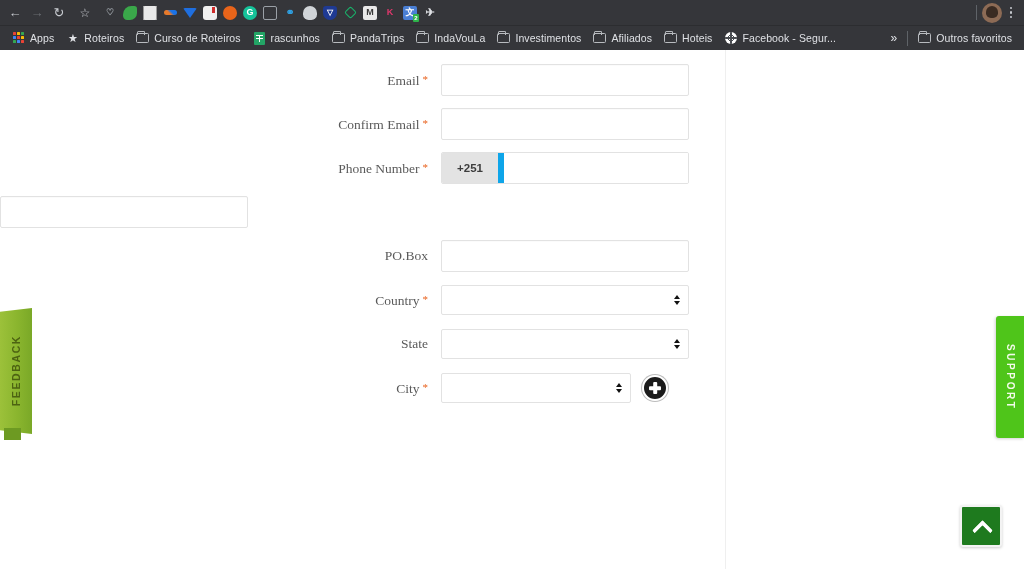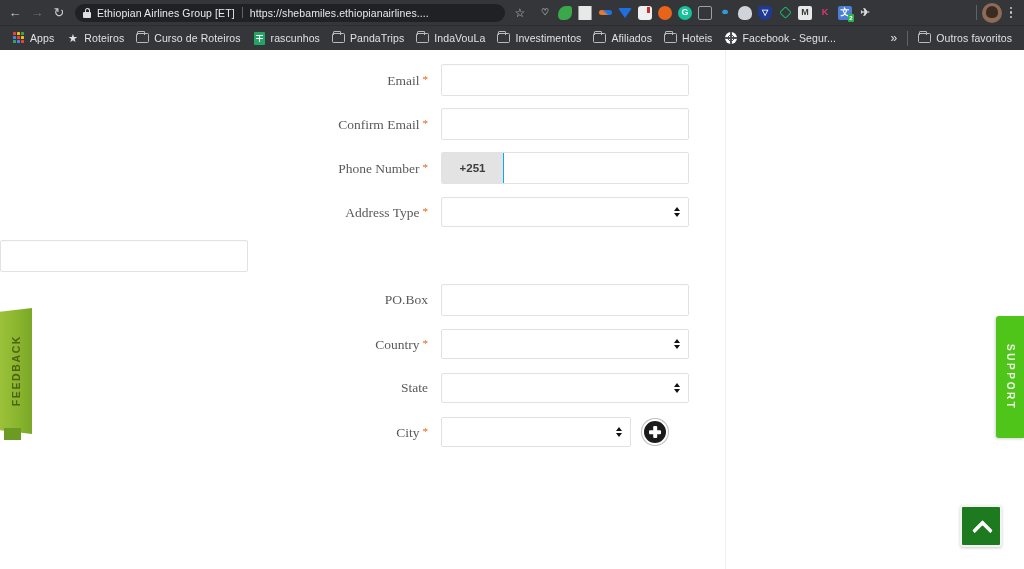--- a/index.html
+++ b/index.html
@@ -362,21 +362,21 @@
   }
   .phone-prefix {
     width: 62px;
     background: #e3e3e3;
     display: flex;
     align-items: center;
     justify-content: center;
     font-size: 11.5px;
     font-weight: bold;
     color: #3d3d3d;
-    border-right: 1px solid #0ea5e9;
+    border-right: 6px solid #0ea5e9;
     flex: 0 0 auto;
     font-family: "Liberation Sans", sans-serif;
   }
   .phone-input { flex: 1 1 auto; background: #fff; }
 
   .city-row { display: flex; align-items: center; gap: 11px; }
   .add-city-btn {
     width: 26px; height: 26px;
     border-radius: 50%;
     background: #1b1b1b;
@@ -478,29 +478,20 @@
 </head>
 <body>
 
 <div class="browser-chrome">
 
   <div class="toolbar">
     <div class="nav-btn">←</div>
     <div class="nav-btn disabled">→</div>
     <div class="nav-btn">↻</div>
 
-    <div class="omnibox">
-      <span class="lock-icon">
-        <span class="shackle"></span>
-          <span class="body"></span>
-      </span>
-      <span class="omni-title">Ethiopian Airlines Group [ET]</span>
-      <span class="omni-sep"></span>
-      <span class="omni-url">https://shebamiles.ethiopianairlines....</span>
-    </div>
 
     <div class="star-btn">☆</div>
 
     <div class="ext-strip">
 
     <div class="ext">
           <span class="glyph rnd" style="background: transparent; color: rgb(154, 160, 166);">♡</span>
         </div>
         <div class="ext">
           <span class="glyph" style="background: rgb(58, 168, 74); color: rgb(255, 255, 255); border-radius: 60% 20% 50% 30%;"></span>
@@ -664,31 +655,20 @@
           <div class="fld">
             <input class="txt-input" type="text" style="">
           </div>
         </div>
         <div class="form-row">
           <div class="lbl"><span>Phone Number</span><span class="req">*</span></div>
           <div class="fld">
             <div class="phone-group">
               <div class="phone-prefix">+251</div>
               <input class="phone-input" type="text" style="border: none; outline: none;">
-            </div>
-          </div>
-        </div>
-        <div class="form-row">
-          <div class="lbl"><span>Address Type</span><span class="req">*</span></div>
-          <div class="fld">
-            <div class="sel-input">
-              <span class="sel-arrows">
-                <span class="up"></span>
-                <span class="dn"></span>
-              </span>
             </div>
           </div>
         </div>
         <div class="form-row">
           <div class="fld">
             <input class="txt-input" type="text" style="">
           </div>
         </div>
         <div class="form-row">
           <div class="lbl"><span>PO.Box</span></div>

